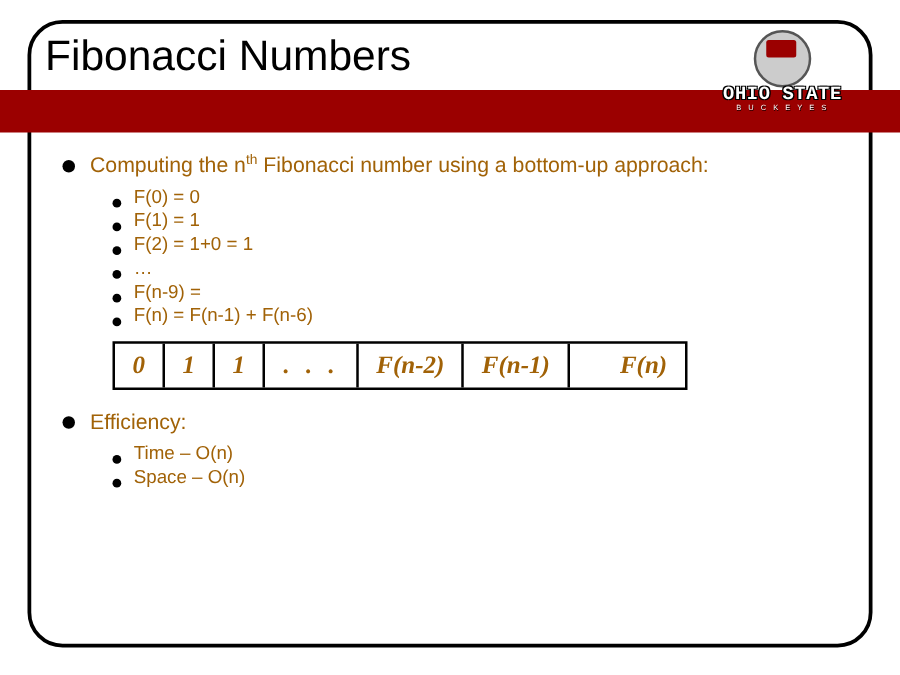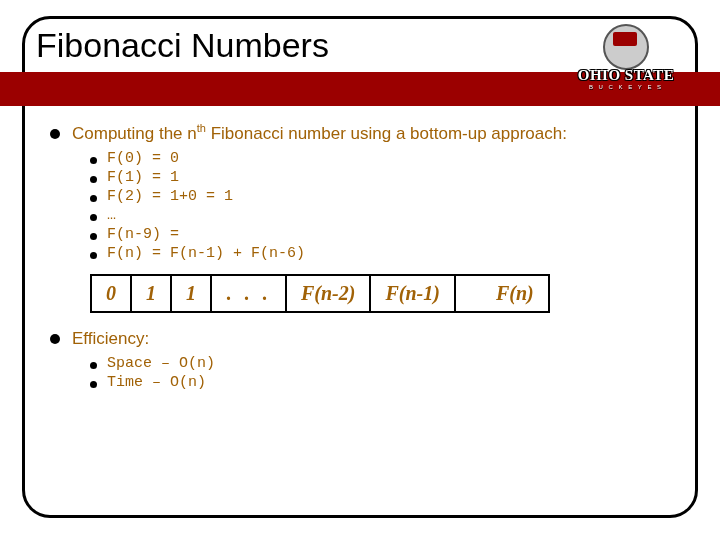--- a/index.html
+++ b/index.html
@@ -74,21 +74,21 @@
     border-radius: 2px;
   }
   .logo-text {
     position: absolute;
     left: 0;
     right: 0;
     top: 42px;
     text-align: center;
   }
   .logo-main {
-    font-family: Liberation Serif, serif;
+    font-family: Liberation Mono, monospace;
     font-weight: bold;
     font-size: 15px;
     letter-spacing: 0.5px;
     color: #fff;
     text-shadow: 1px 1px 0 #000, -1px -1px 0 #000, 1px -1px 0 #000, -1px 1px 0 #000;
     line-height: 1;
   }
   .logo-sub {
     font-size: 6px;
     letter-spacing: 2px;
@@ -117,24 +117,23 @@
     flex-shrink: 0;
     margin-right: 12px;
     margin-top: 5px;
   }
   .lvl2-group {
     margin-left: 40px;
     margin-bottom: 10px;
   }
   .lvl2 {
     display: flex;
-    align-items: center;
+    align-items: flex-end;
     font-size: 15px;
     margin-bottom: 2px;
-    font-family: Liberation Mono, monospace;
   }
   .lvl2 .bullet {
     width: 7px;
     height: 7px;
     background: #000;
     border-radius: 50%;
     flex-shrink: 0;
     margin-right: 10px;
     margin-top: 5px;
   }
@@ -224,22 +223,22 @@
       <div class="cell fn">F(n)</div>
     </div>
 
     <div class="lvl1">
       <div class="bullet"></div>
       <div>Efficiency:</div>
     </div>
     <div class="lvl2-group">
       <div class="lvl2">
           <div class="bullet"></div>
+          <span>Time – O(n)</span>
+        </div>
+      <div class="lvl2">
+          <div class="bullet"></div>
           <span>Space – O(n)</span>
-        </div>
-      <div class="lvl2">
-          <div class="bullet"></div>
-          <span>Time – O(n)</span>
         </div>
     </div>
 
   </div>
 </div>
 
 </body></html>

